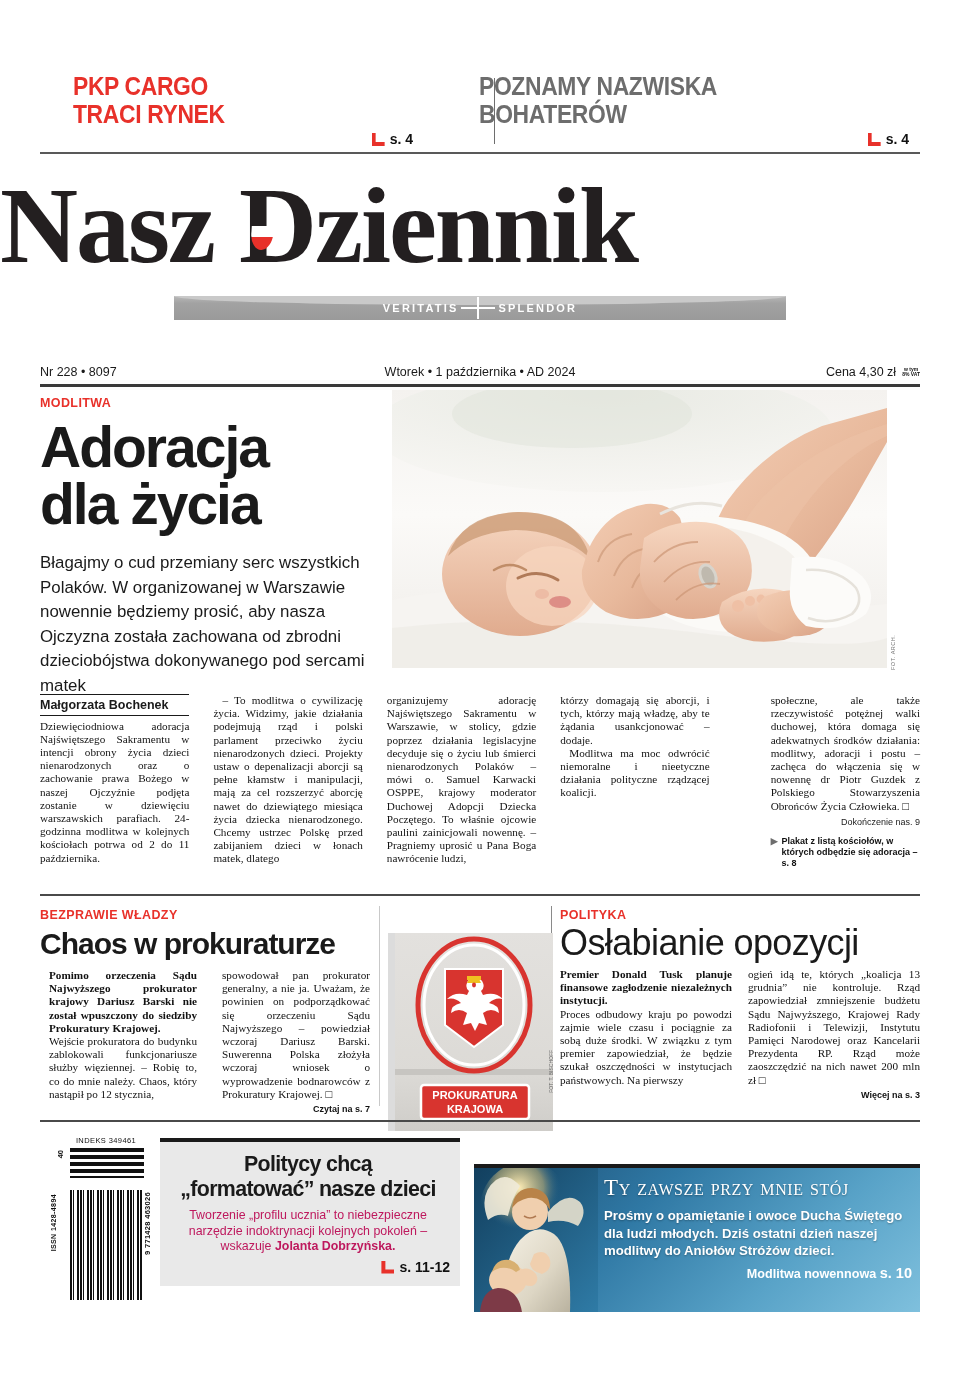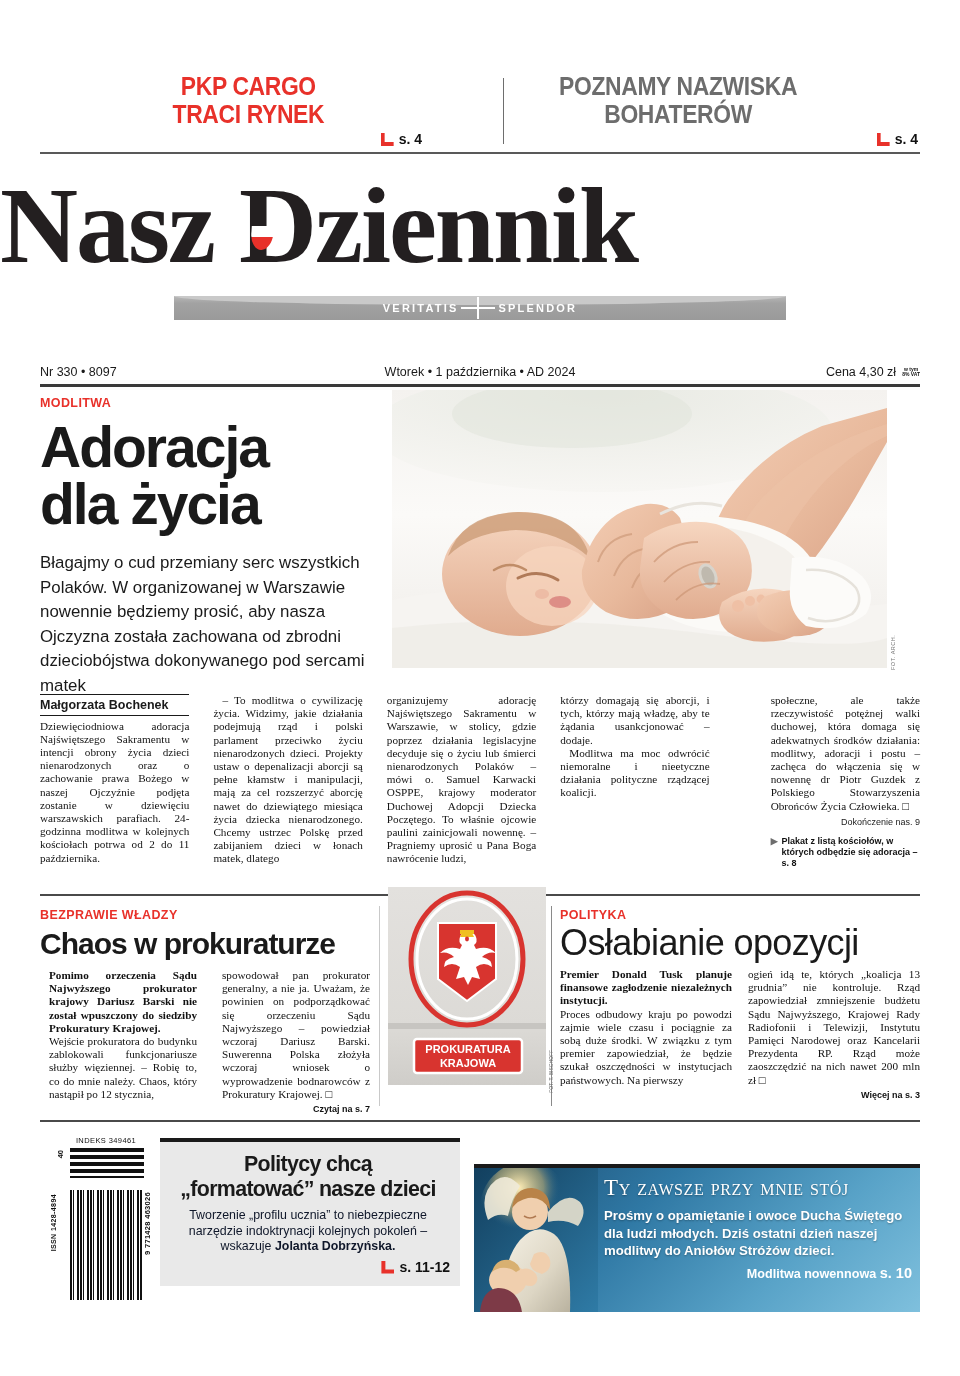--- a/index.html
+++ b/index.html
@@ -5,21 +5,21 @@
 <style>
   html,body{margin:0;padding:0;}
   body{
     width:960px;height:1376px;background:#ffffff;
     font-family:"Liberation Sans",sans-serif;
     color:#1a1a1a;overflow:hidden;position:relative;
   }
   .page{position:relative;width:960px;height:1376px;box-sizing:border-box;}
 
   
-  .teaser-strip{position:absolute;left:40px;top:72px;width:880px;height:78px;display:flex;text-align:center;}
+  .teaser-strip{position:absolute;left:31px;top:72px;width:880px;height:78px;display:flex;}
   .teaser{position:relative;box-sizing:border-box;}
   .teaser-left{width:420px;padding-left:42px;}
   .teaser-right{width:460px;padding-left:28px;}
   .teaser-divider{position:absolute;left:463px;top:6px;width:1px;height:66px;background:#6e6e6e;}
   .teaser-title{font-weight:bold;font-size:26px;line-height:1.08;letter-spacing:-0.4px;
      font-family:"Liberation Sans Narrow","Liberation Sans",sans-serif;transform:scaleX(0.88);transform-origin:left center;}
   .teaser-title.red{color:#e8312a;}
   .teaser-title.grey{color:#6d6d6d;}
   .teaser-page{position:absolute;right:0px;bottom:4px;display:flex;align-items:flex-end;gap:5px;}
   .teaser-left .teaser-page{right:38px;}
@@ -103,21 +103,21 @@
 
   
   .art-chaos{position:absolute;left:40px;top:908px;width:330px;}
   .art-head{font-size:30px;line-height:32px;font-weight:bold;letter-spacing:-1px;color:#1a1a1a;margin-top:6px;}
   .chaos-cols{display:flex;gap:16px;margin-top:9px;}
   .chaos-col{width:157px;margin-left:9px;}
   .lead-bold{font-family:"Liberation Serif",serif;font-weight:bold;font-size:11.2px;
      line-height:13.2px;text-align:justify;color:#111;}
 
   
-  .emblem-photo{position:absolute;left:388px;top:887px;width:158px;height:198px;overflow:hidden;background:#dcdcdc;}
+  .emblem-photo{position:absolute;left:388px;top:933px;width:158px;height:198px;overflow:hidden;background:#dcdcdc;padding-left:7px;}
   .emblem-credit{position:absolute;left:548px;top:1050px;font-size:5px;color:#666;
      writing-mode:vertical-rl;transform:rotate(180deg);}
 
   
   .art-opoz{position:absolute;left:560px;top:908px;width:360px;}
   .opoz-head{font-size:36px;line-height:34px;font-weight:normal;letter-spacing:-0.6px;color:#1a1a1a;margin-top:4px;}
   .opoz-cols{display:flex;gap:16px;margin-top:8px;}
   .opoz-col{width:172px;}
   .readmore{font-family:"Liberation Sans Narrow","Liberation Sans",sans-serif;
      font-size:9px;font-weight:bold;text-align:right;margin-top:3px;color:#111;}
@@ -137,21 +137,21 @@
   .bc-rot-40{position:absolute;left:12px;top:2px;font-size:7.5px;font-weight:bold;
      writing-mode:vertical-rl;transform:rotate(180deg);color:#111;}
   .bc-rot-right{position:absolute;left:99px;top:44px;font-size:7.5px;font-weight:bold;
      writing-mode:vertical-rl;transform:rotate(180deg);letter-spacing:0.3px;color:#111;}
 
   .ad-edu{position:absolute;left:160px;top:1138px;width:300px;height:148px;
      background:#e9e9e9;border-top:4px solid #1a1a1a;box-sizing:border-box;
      padding:9px 10px 6px 6px;text-align:center;}
   .ad-edu-h{font-weight:bold;font-size:22.5px;line-height:25px;letter-spacing:-0.7px;color:#1a1a1a;
      font-family:"Liberation Sans Narrow","Liberation Sans",sans-serif;transform:scaleX(0.95);}
-  .ad-edu-b{margin-top:7px;font-size:12.4px;line-height:15.5px;color:#0f172a;
+  .ad-edu-b{margin-top:7px;font-size:12.4px;line-height:15.5px;color:#be185d;
      font-family:"Liberation Sans Narrow","Liberation Sans",sans-serif;}
   .ad-edu-b b{font-weight:bold;}
   .ad-edu-pg{margin-top:5px;display:flex;justify-content:flex-end;align-items:flex-end;gap:5px;}
 
   .ad-angel{position:absolute;left:474px;top:1164px;width:446px;height:148px;
      border-top:4px solid #1a1a1a;box-sizing:border-box;overflow:hidden;
      background:linear-gradient(135deg,#1d4f75 0%,#2f78a4 35%,#59a3c8 70%,#7fc0dd 100%);}
   .angel-img{position:absolute;left:0;top:0;width:124px;height:144px;overflow:hidden;}
   .angel-txt{position:absolute;left:130px;top:6px;width:308px;color:#fff;}
   .angel-h{font-family:"Liberation Serif",serif;font-size:23px;line-height:27px;
@@ -197,21 +197,21 @@
   <div class="veritas-bar">
     <div class="curve"></div>
     <div class="veritas-txt">
       <span>VERITATIS</span>
       <span class="veritas-sep"></span>
       <span>SPLENDOR</span>
     </div>
   </div>
 
   <div class="issue-line">
-    <div class="issue-left">Nr 330 • 8097</div>
+    <div class="issue-left">Nr 228 • 8097</div>
     <div class="issue-mid">Wtorek  •  1 października  •  AD 2024</div>
     <div class="issue-right">
       <span>Cena 4,30 zł</span>
       <span class="svvat">
         <span>w tym</span><br>
         <span>8% VAT</span>
       </span>
     </div>
   </div>
   <div class="issue-rule"></div>

